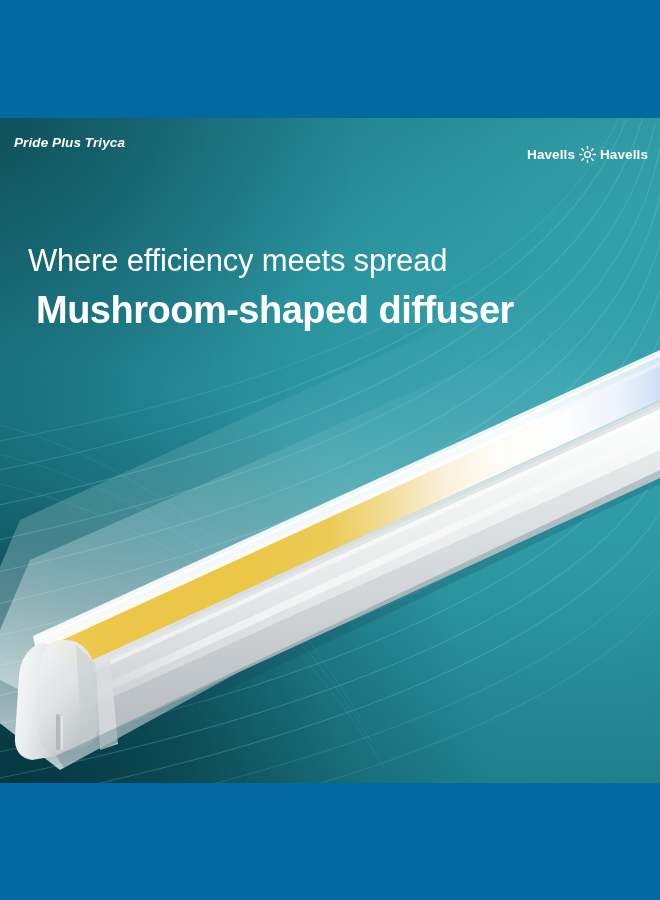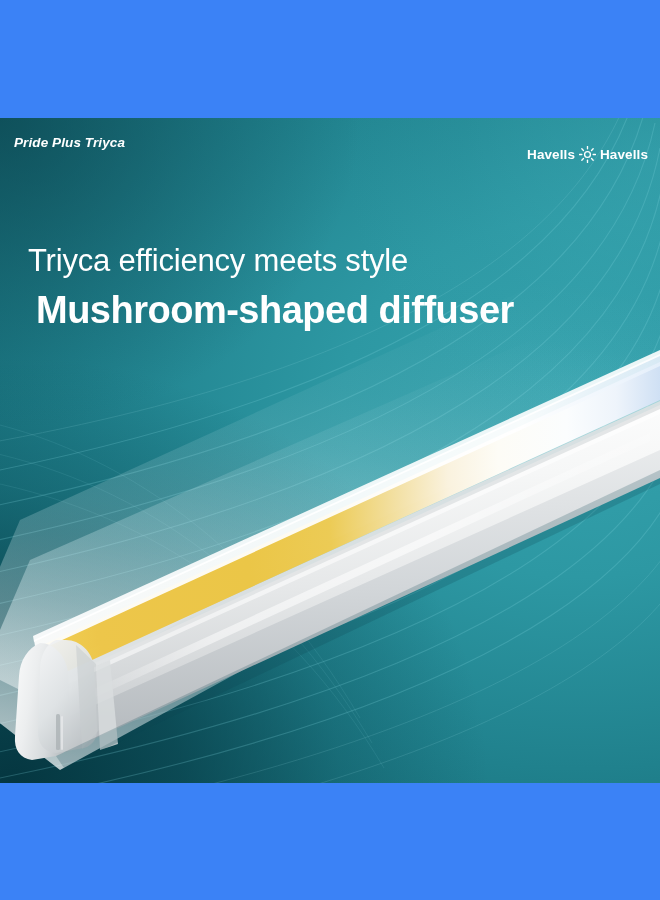--- a/index.html
+++ b/index.html
@@ -8,21 +8,21 @@
     background: #ffffff;
   }
   body {
     font-family: "Liberation Sans", sans-serif;
   }
 
   #ad-root {
     position: relative;
     width: 660px;
     height: 900px;
-    background: #3b82f6;
+    background: #0369a1;
     overflow: hidden;
   }
 
   
   .panel {
     position: absolute;
     left: 0;
     top: 118px;
     width: 660px;
     height: 665px;
@@ -324,19 +324,19 @@
             <line x1="20.0" y1="4.0" x2="17.7" y2="6.3"></line>
             <line x1="6.3" y1="17.7" x2="4.0" y2="20.0"></line>
           </g>
         </svg>
       </span>
       <span class="logo-word">Havells</span>
     </div>
   </div>
 
   <div class="headline">
-    <div class="eyebrow">Triyca efficiency meets style</div>
+    <div class="eyebrow">Where efficiency meets spread</div>
     <div class="main">
       <span class="ln">Mushroom-shaped diffuser</span>
     </div>
   </div>
 
 </div>
 
 </body></html>

